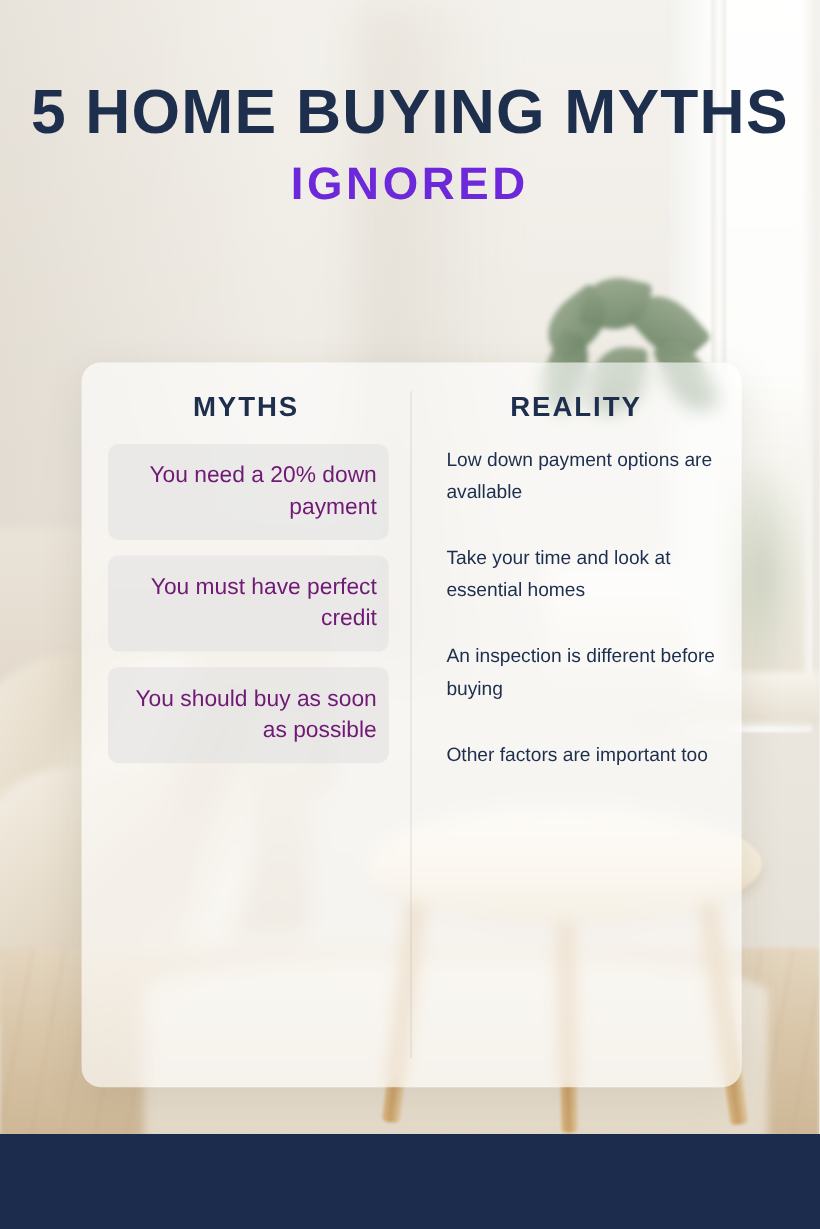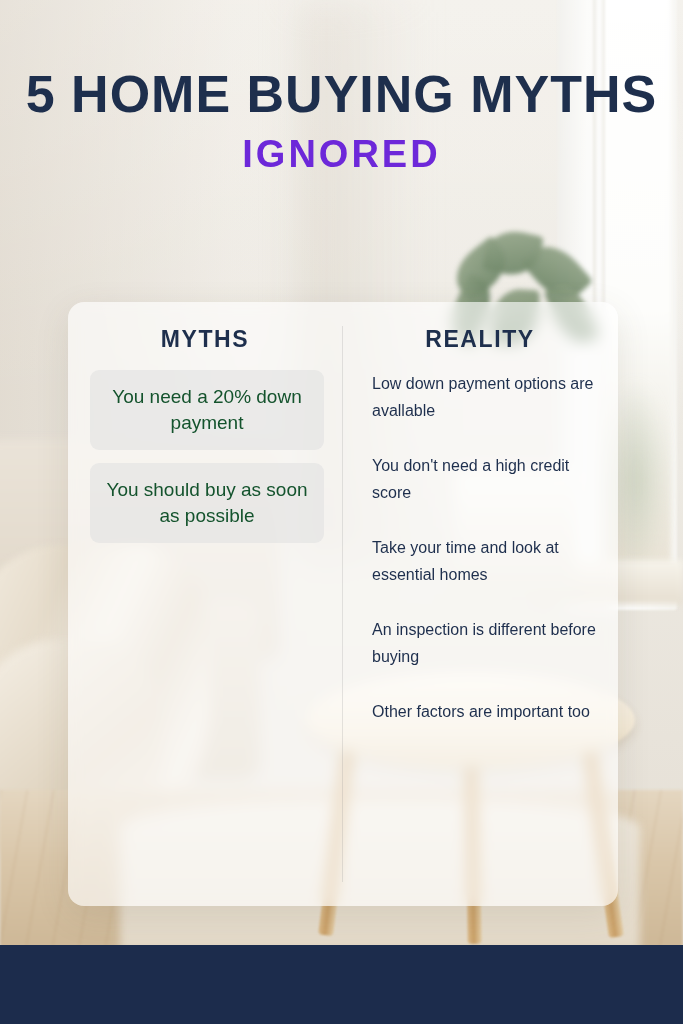--- a/index.html
+++ b/index.html
@@ -199,22 +199,22 @@
     letter-spacing: 1.6px;
   }
 
   
   .pill-list { position: absolute; left: 22px; top: 68px; width: 234px; }
   .pill {
     background: rgba(225,225,225,.60);
     border-radius: 9px;
     padding: 14px 10px;
     margin-bottom: 13px;
-    text-align: center;
-    color: #14532d;
+    text-align: right;
+    color: #701a75;
     font-size: 19px;
     line-height: 26px;
   }
   .pill:last-child { margin-bottom: 0; }
 
   
   .reality-list { position: absolute; left: 30px; top: 68px; width: 238px; }
   .reality-item {
     color: #1e2f4d;
     font-size: 16px;
@@ -277,29 +277,29 @@
     <div class="subtitle">IGNORED</div>
   </div>
 
   <div class="panel">
     <div class="panel-divider"></div>
 
     <div class="col col-myth">
       <div class="col-head">MYTHS</div>
       <div class="pill-list">
         <div class="pill">You need a 20% down payment</div>
+        <div class="pill">You must have perfect credit</div>
         <div class="pill">You should buy as soon as possible</div>
       </div>
     </div>
 
     <div class="col col-reality">
       <div class="col-head">REALITY</div>
       <div class="reality-list">
         <div class="reality-item">Low down payment options are avallable</div>
-        <div class="reality-item">You don't need a high credit score</div>
         <div class="reality-item">Take your time and look at essential homes</div>
         <div class="reality-item">An inspection is different before buying</div>
         <div class="reality-item">Other factors are important too</div>
       </div>
     </div>
   </div>
 
   <div class="bottom-bar"></div>
 
 </div>

